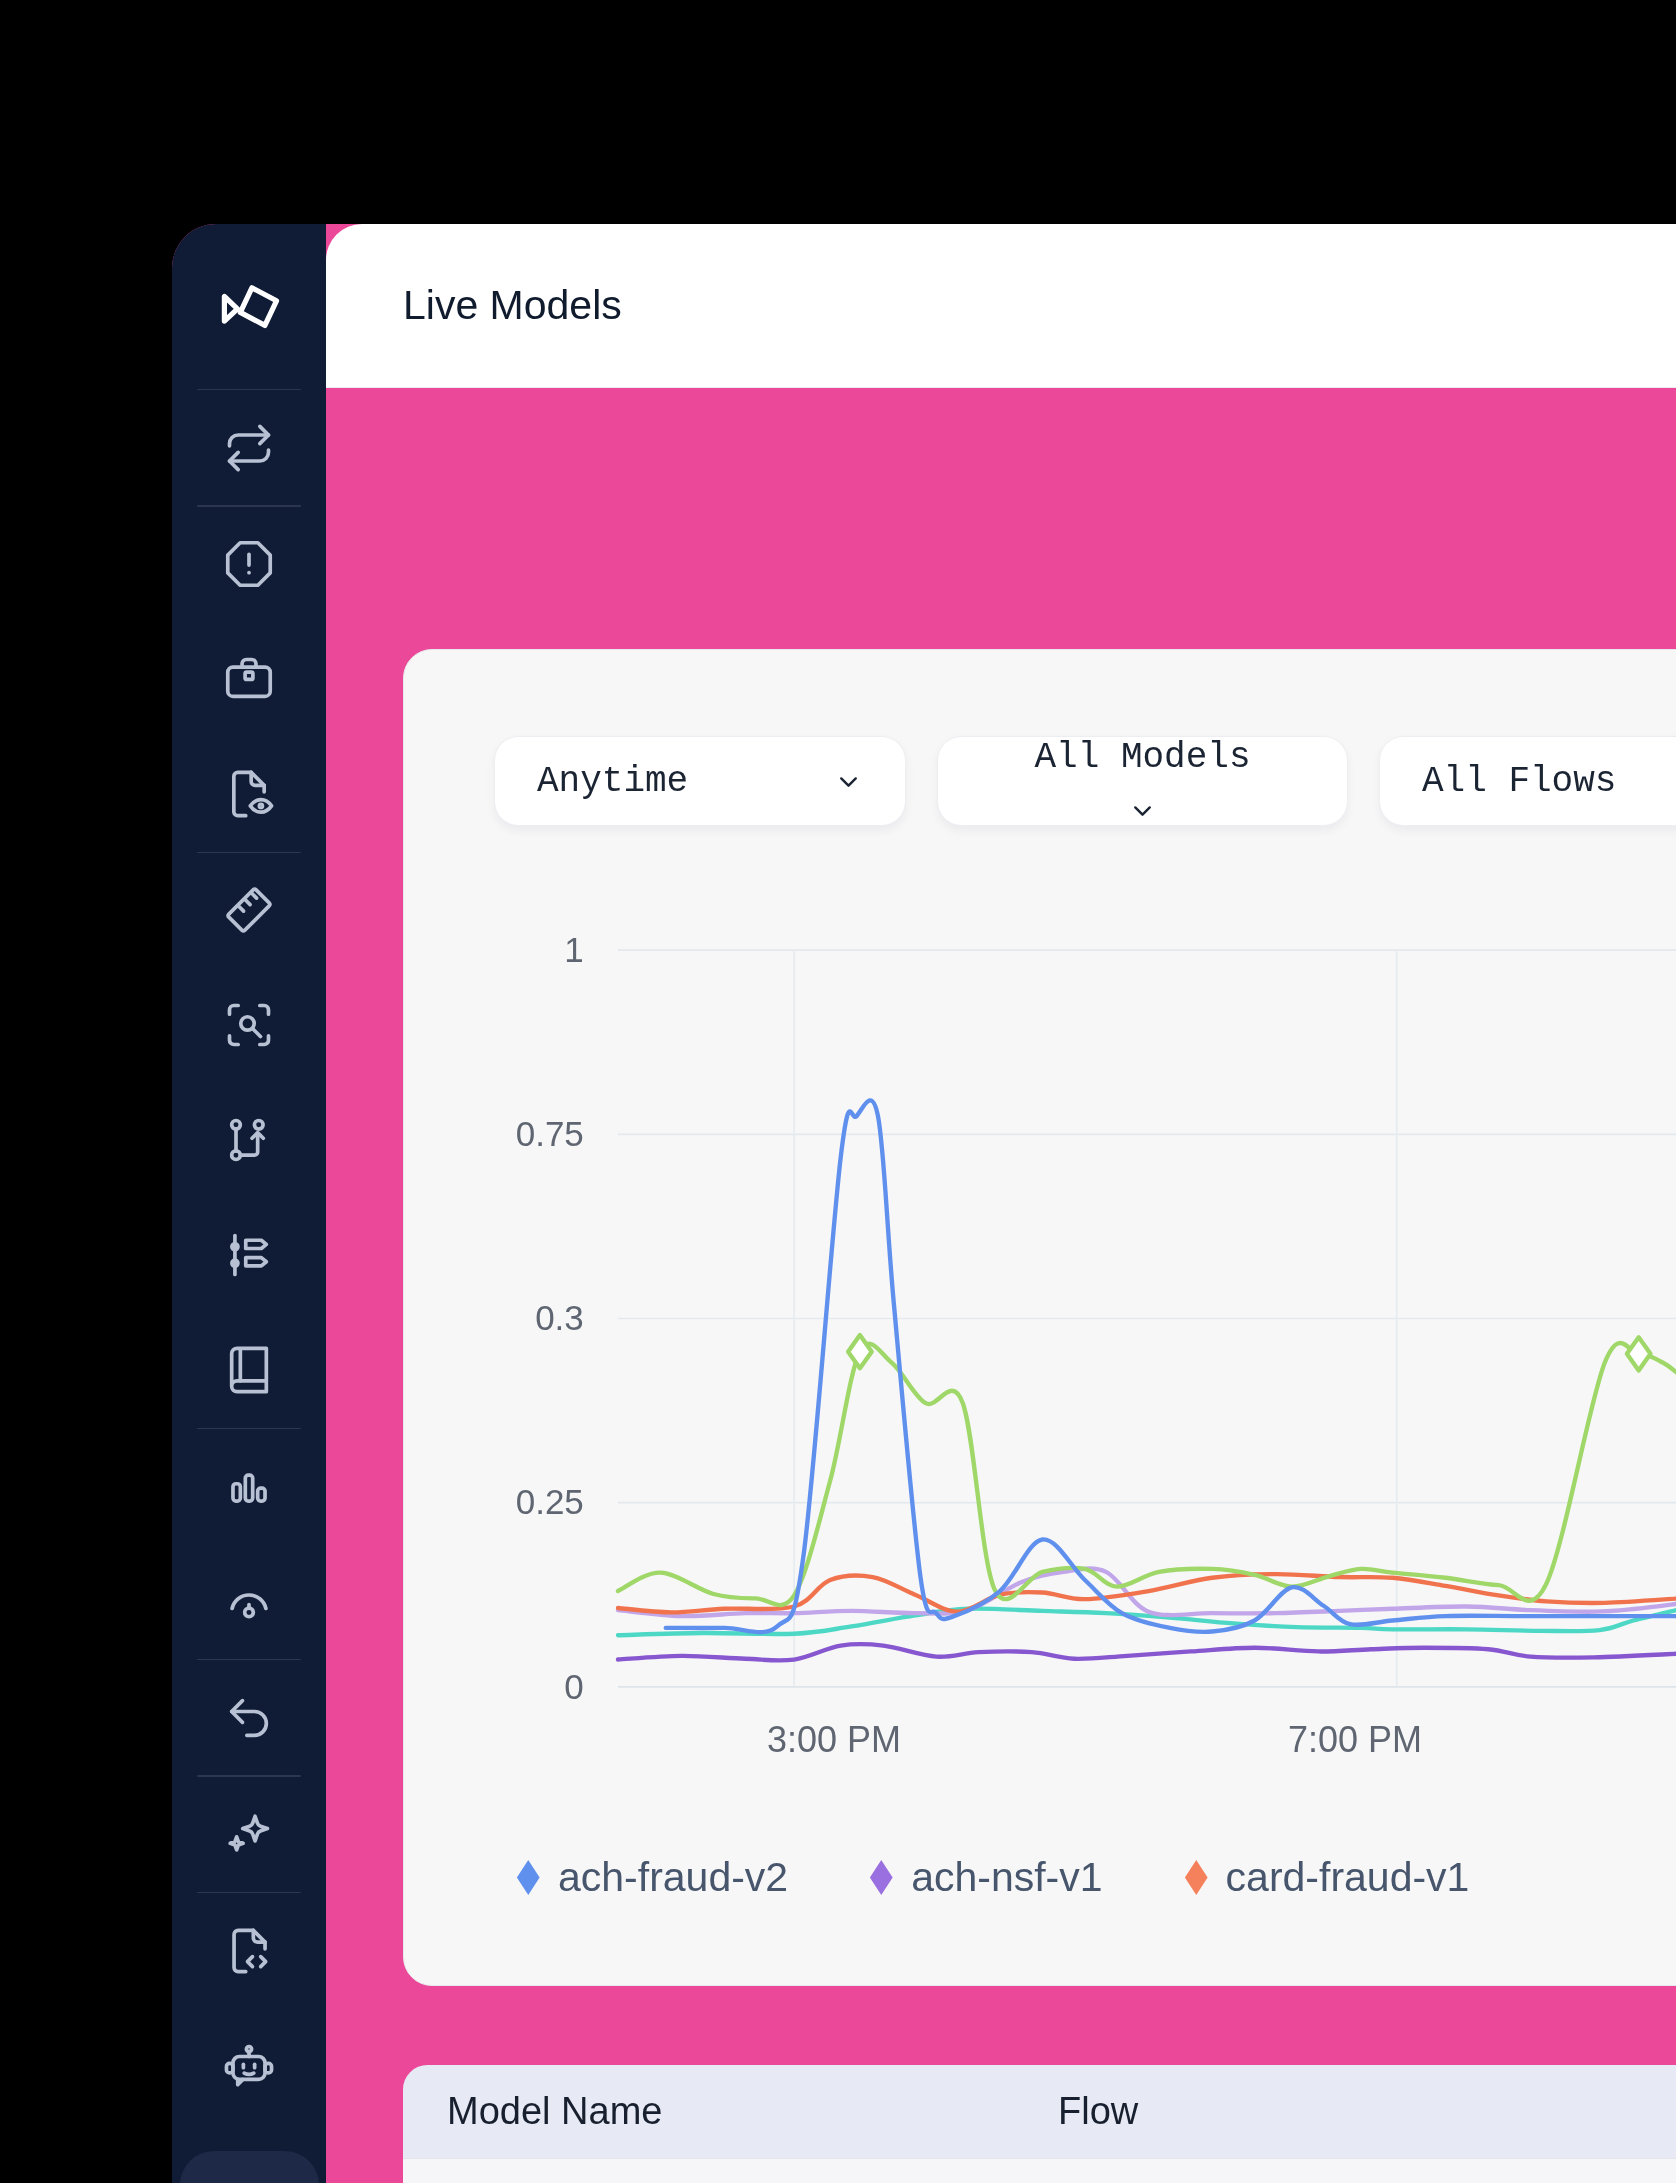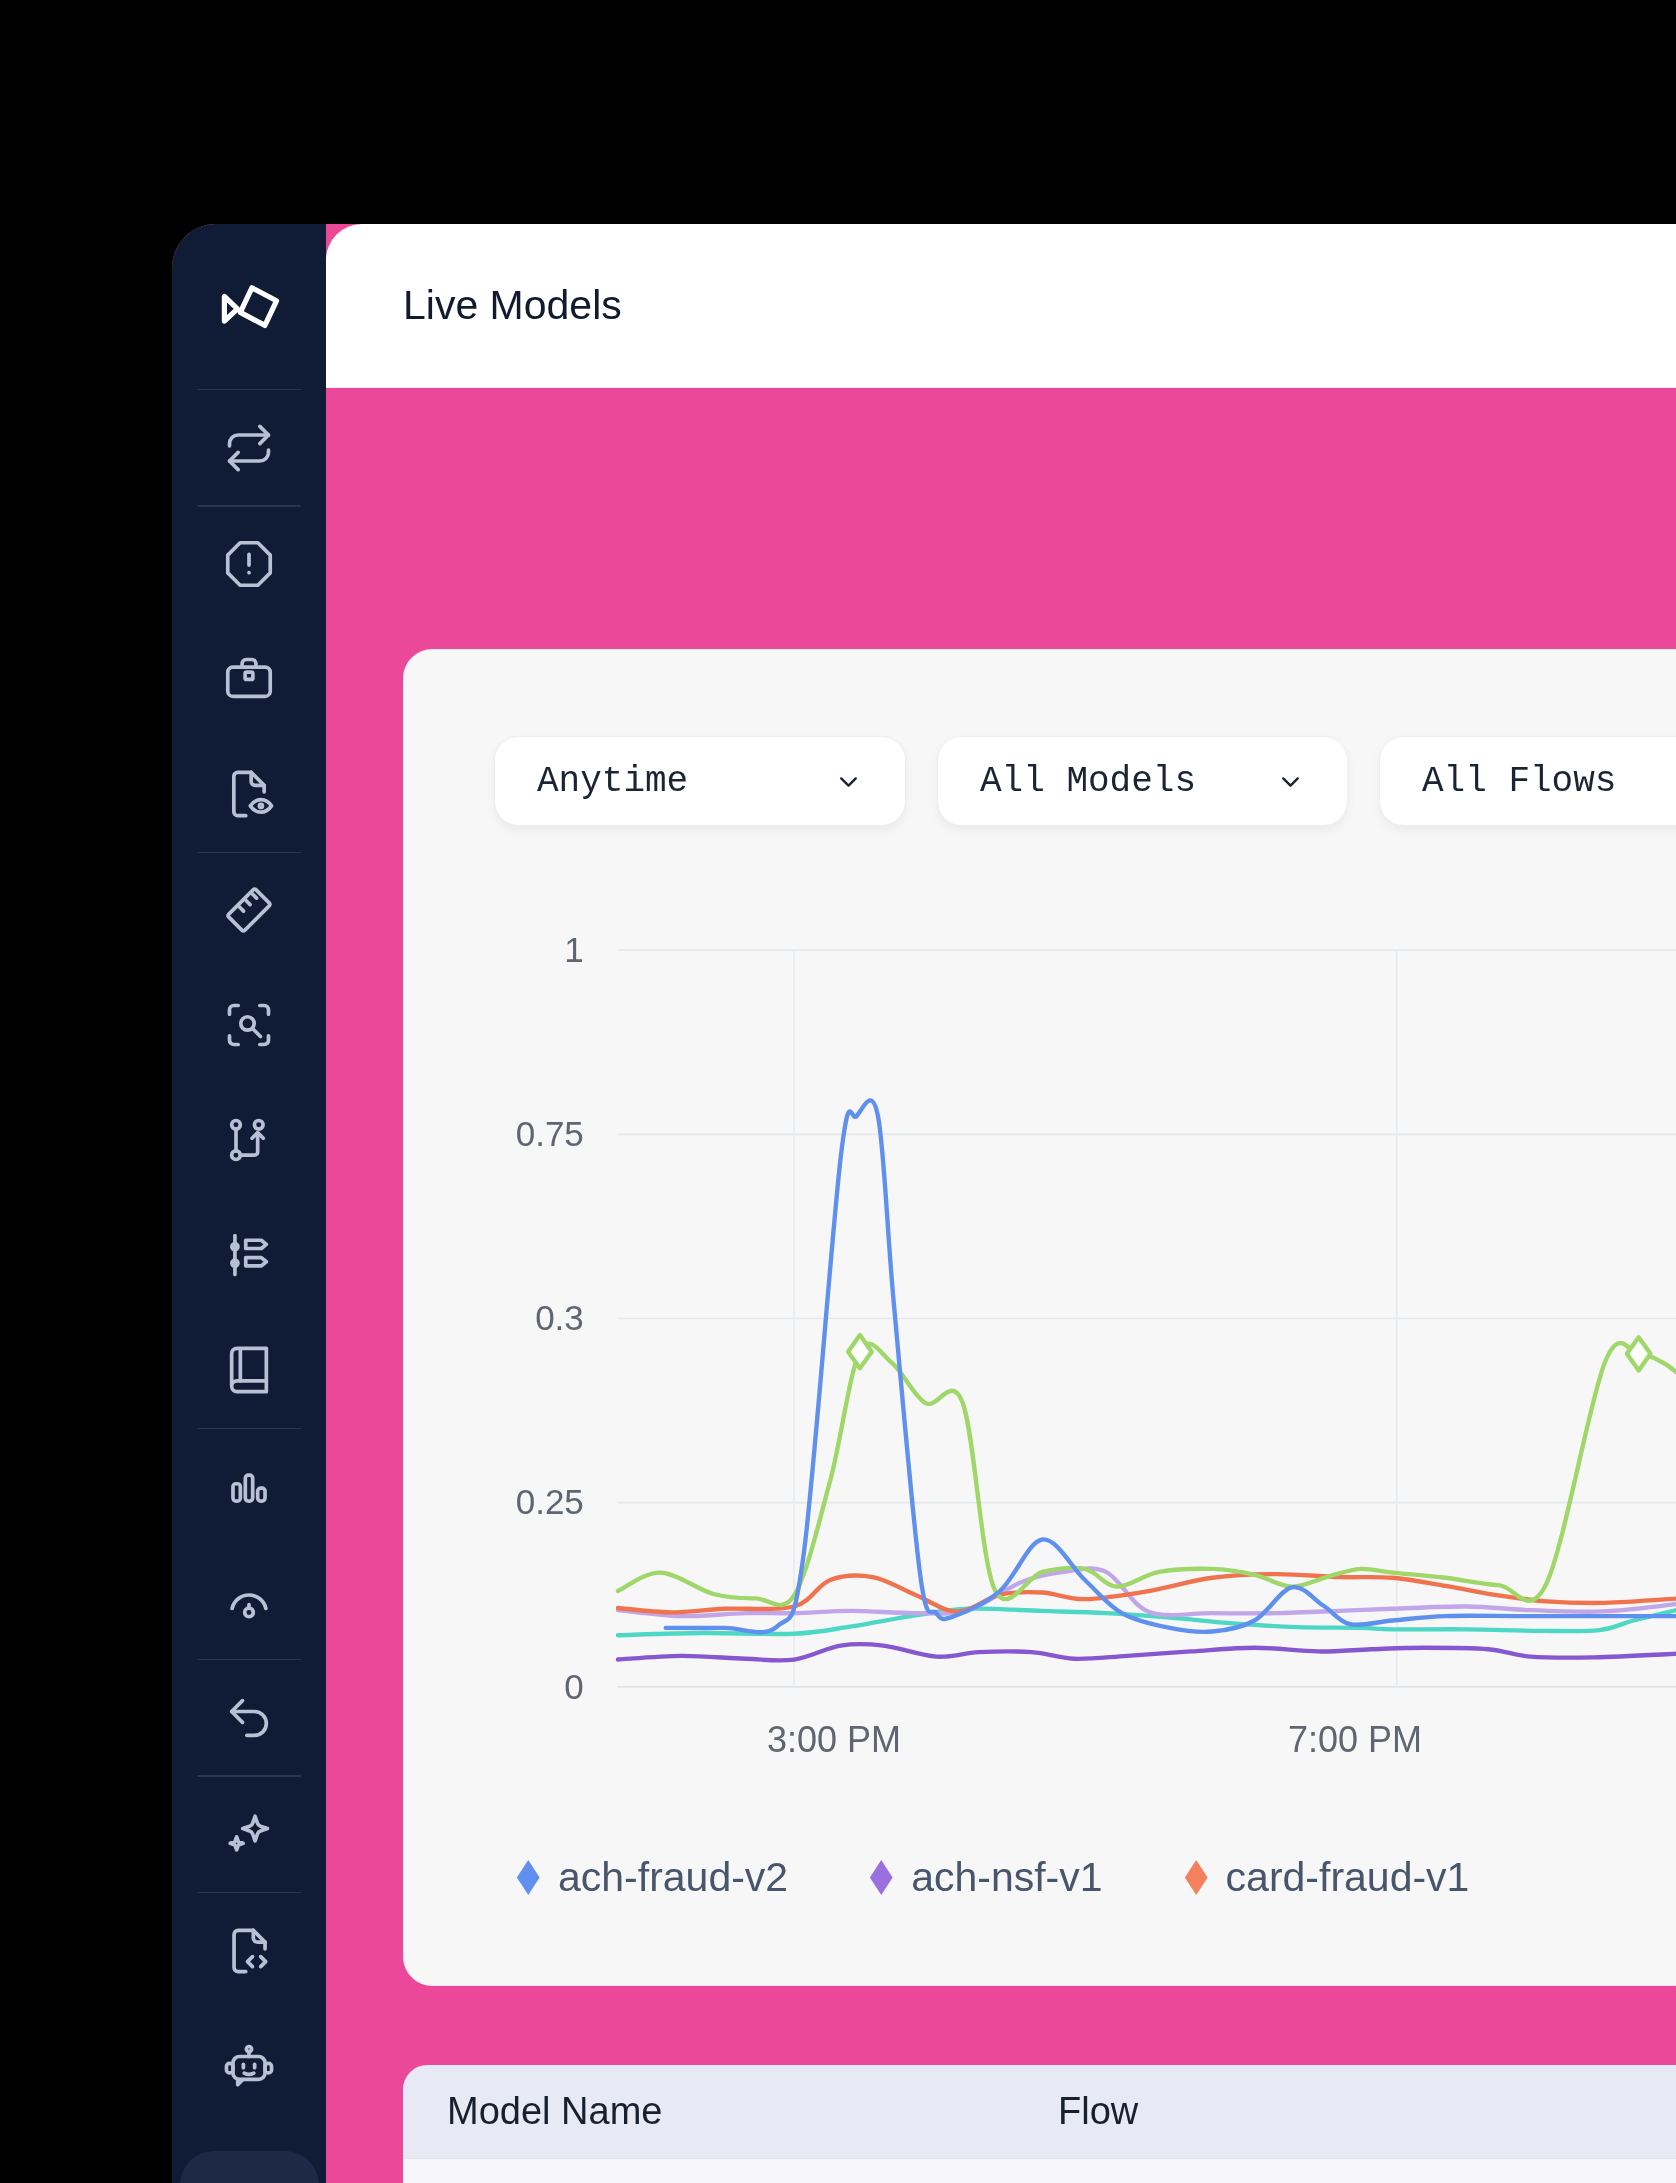--- a/index.html
+++ b/index.html
@@ -222,21 +222,21 @@
       <h1 class="page-title">Models Overview</h1>
 
       <section class="card">
         <div class="filters" id="filters">
             <div class="pill" style="width: 412px;">
               <span class="pill-label">Anytime</span>
               <svg viewBox="0 0 24 24">
                 <path d="M6 9.5l6 6 6-6"></path>
               </svg>
             </div>
-            <div class="pill" style="width: 411px;">
+            <div class="pill" style="width: 411px; flex-direction: column;">
               <span class="pill-label">All Models</span>
               <svg viewBox="0 0 24 24">
                 <path d="M6 9.5l6 6 6-6"></path>
               </svg>
             </div>
             <div class="pill" style="width: 411px;">
               <span class="pill-label">All Flows</span>
             </div>
           </div>
         <div class="y-axis" id="y-axis">

